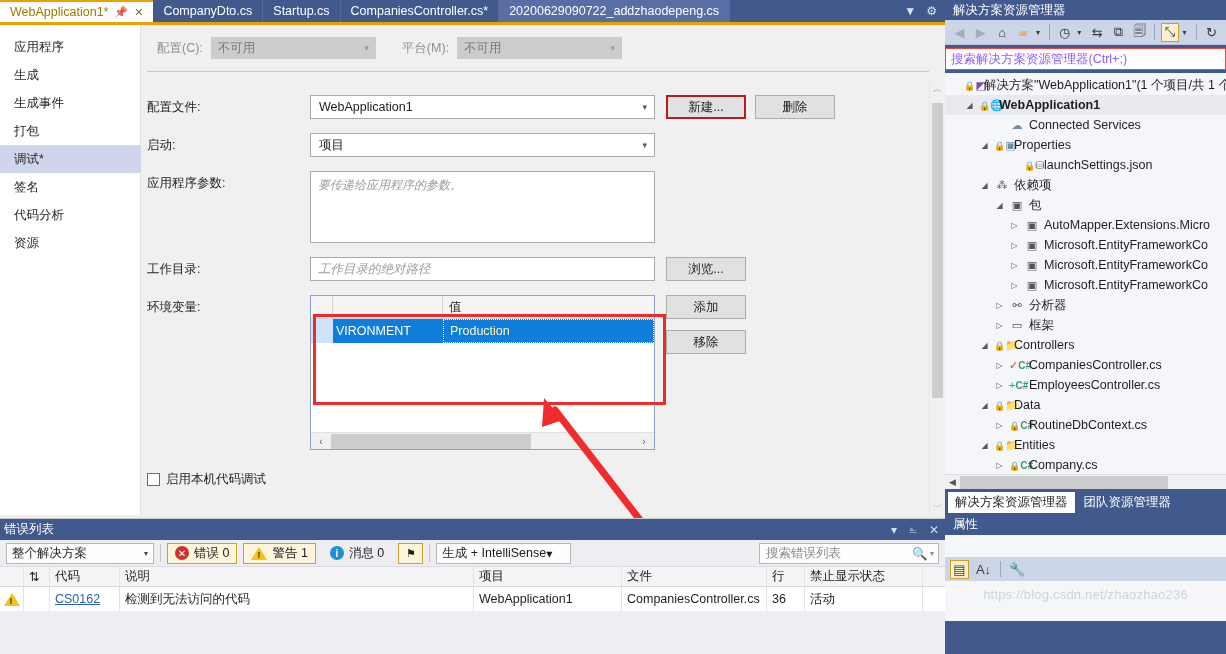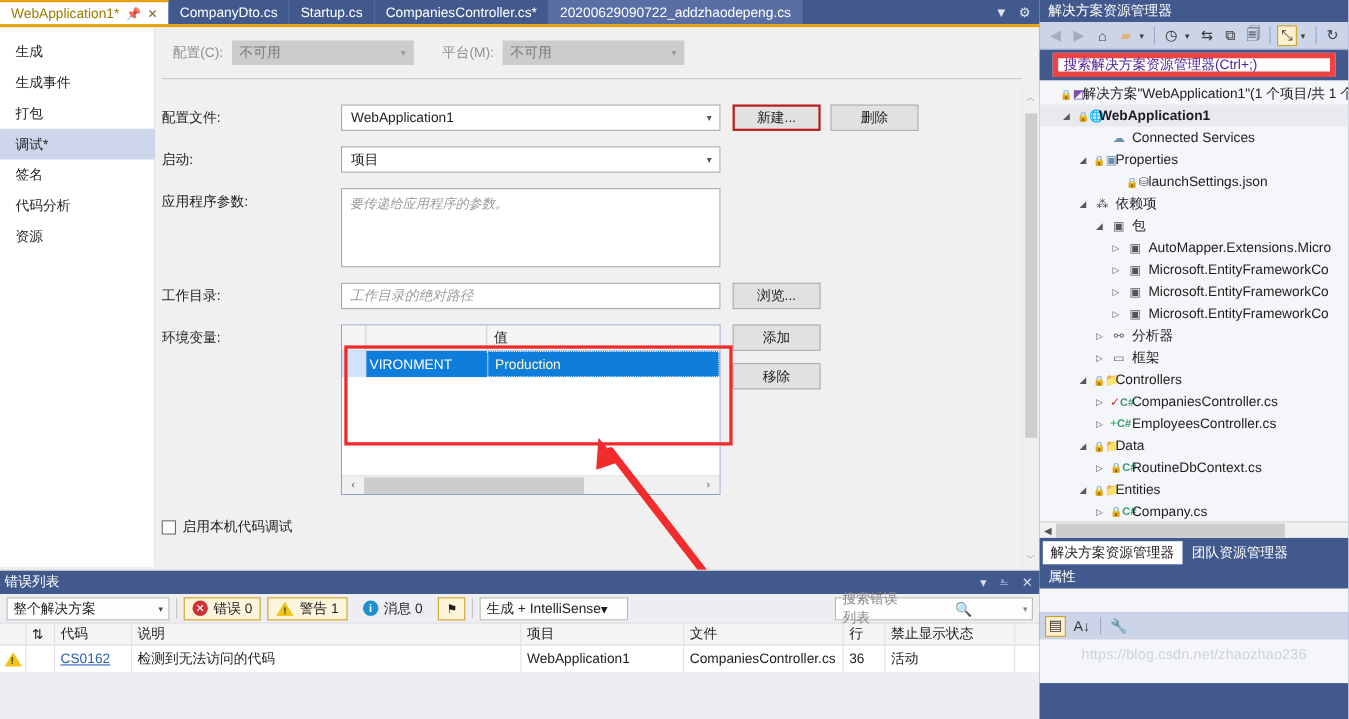--- a/index.html
+++ b/index.html
@@ -238,21 +238,21 @@
     display:flex; align-items:center; justify-content:center; font-size:11px;
   }
   .build-combo {
     width:135px; height:21px; background:#fdfdfd; border:1px solid #b9b9b9;
     display:flex; align-items:center; padding:0 16px 0 5px;
     font-size:12.5px; position:relative;
   }
   .err-search {
     margin-left:auto; width:180px; height:21px; background:#fdfdfd;
     border:1px solid #b9b9b9; display:flex; align-items:center;
-    padding:0 4px 0 6px; font-size:12.5px; color:#888; position:relative;gap:44px;
+    padding:0 4px 0 6px; font-size:12.5px; color:#888; position:relative;
   }
   .err-search .mag { margin-left:auto; color:#333; }
   .err-table { width:945px; font-size:12.5px; }
   .err-thead {
     display:flex; height:20px; background:#f4f4f7;
     border-bottom:1px solid #d7d7dc; align-items:center;
   }
   .err-thead > div, .err-trow > div {
     padding:0 5px; border-right:1px solid #e2e2e6; height:100%;
     display:flex; align-items:center; overflow:hidden; white-space:nowrap;
@@ -285,23 +285,23 @@
   .tb-ico {
     width:19px; height:19px; display:flex; align-items:center;
     justify-content:center; color:#3b3b3b; font-size:13px;
   }
   .tb-ico.disabled { color:#a5adbd; }
   .tb-ico.boxed { border:1px solid #c9a227; background:#fdf0cf; }
   .tb-sep { width:1px; height:16px; background:#9aa6c2; margin:0 2px; }
   .tb-caret { font-size:8px; color:#3b3b3b; width:8px; }
 
   .se-search {
-    height:22px; background:#ffffff; border:5px solid #ef4444;
-    margin:3px 12px; display:flex; align-items:center; padding:0 5px;
-    color:#4c1d95; font-size:12.5px;
+    height:22px; background:#ffffff; border:1px solid #ef4444;
+    margin:3px 0; display:flex; align-items:center; padding:0 5px;
+    color:#8b5cf6; font-size:12.5px;
   }
   .se-tree {
     background:#f5f6fa; height:401px; overflow:hidden;
     font-size:12.5px; color:#1e1e1e; padding-top:2px; position:relative;
   }
   .tnode {
     height:20px; display:flex; align-items:center; gap:4px;
     white-space:nowrap; cursor:default;
   }
   .tnode.bold { font-weight:bold; }
@@ -369,20 +369,23 @@
     <div class="tabstrip-right">
       <span>▼</span>
       <span>⚙</span>
     </div>
   </div>
   <div class="tabgold"></div>
 
   <div class="designer">
 
     <div class="prop-nav">
+      <div class="nav-item">
+          <span>应用程序</span>
+        </div>
       <div class="nav-item">
           <span>生成</span>
         </div>
       <div class="nav-item">
           <span>生成事件</span>
         </div>
       <div class="nav-item">
           <span>打包</span>
         </div>
       <div class="nav-item active">

